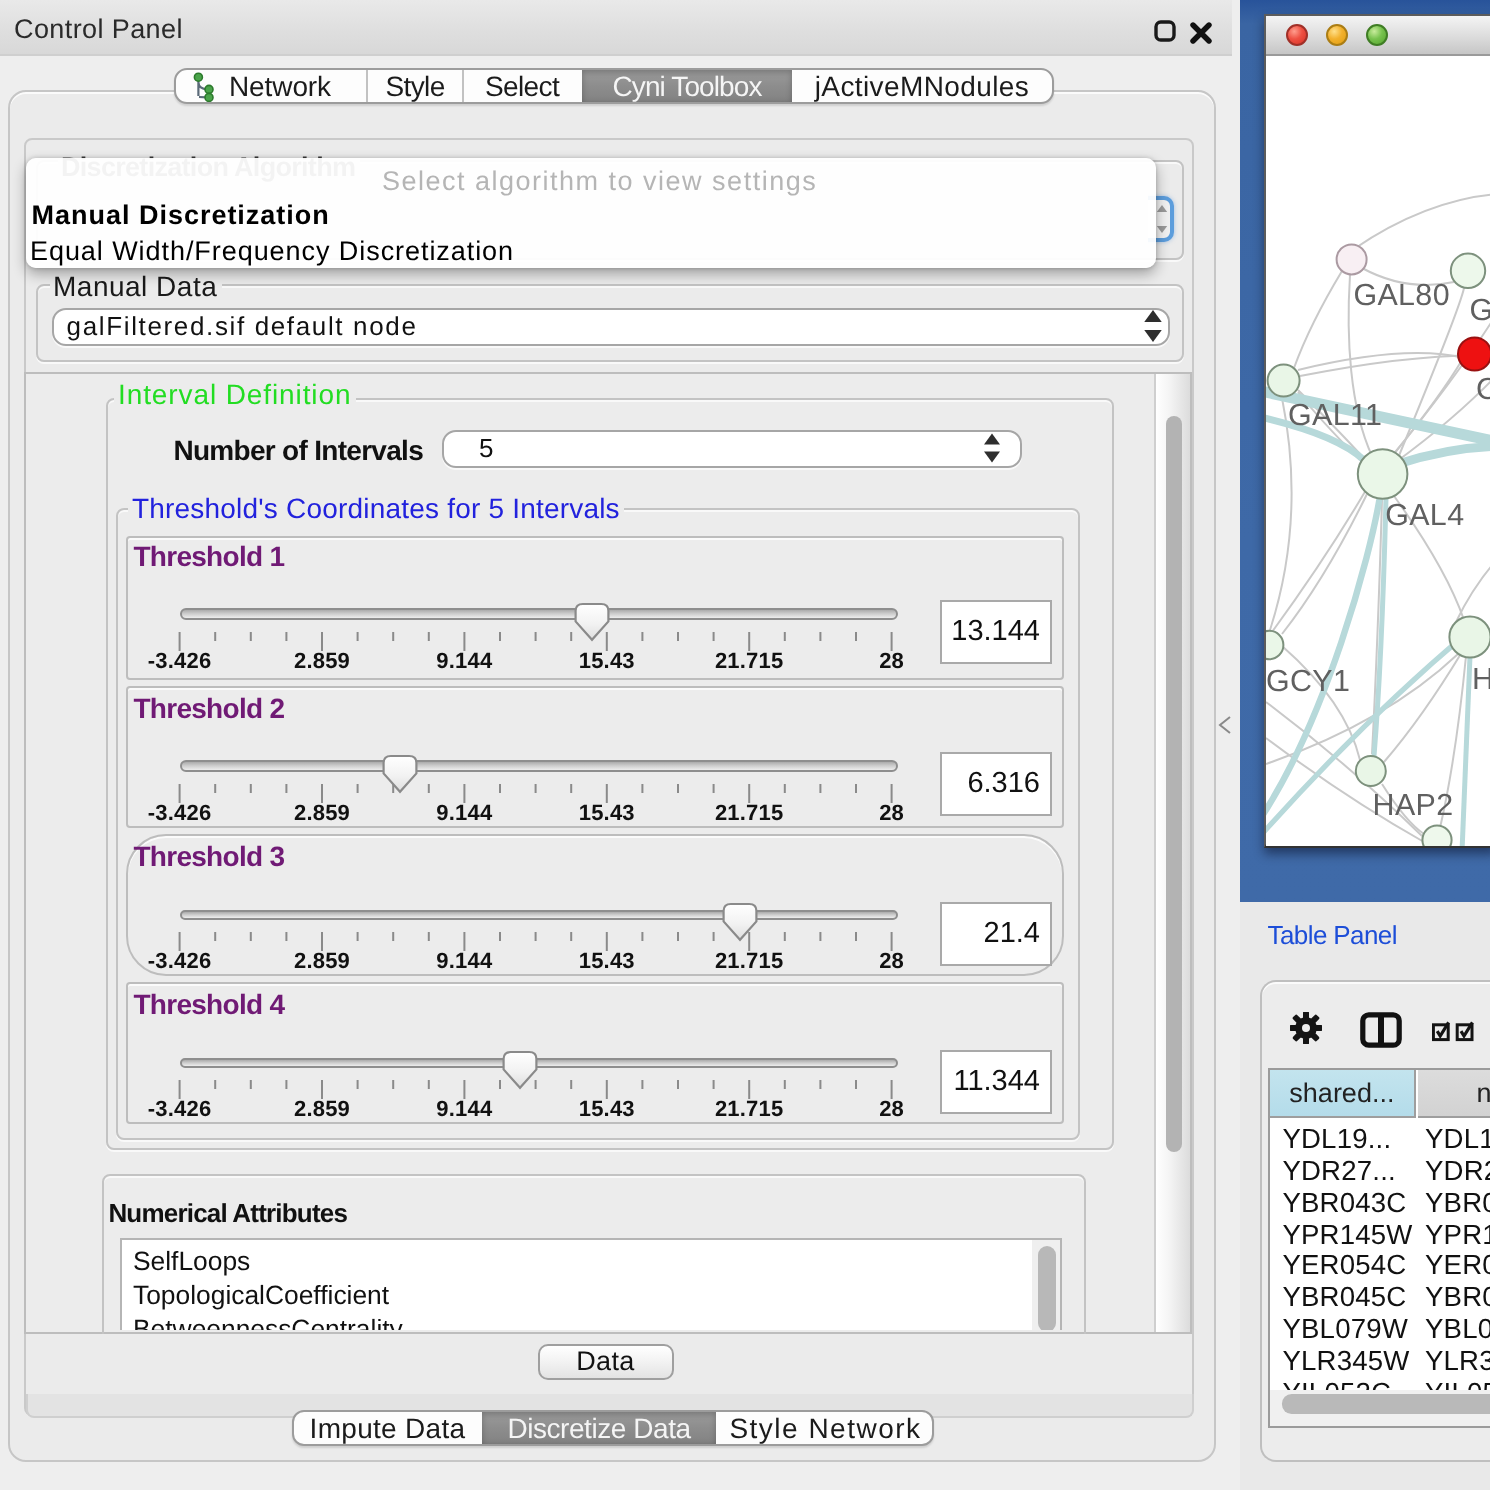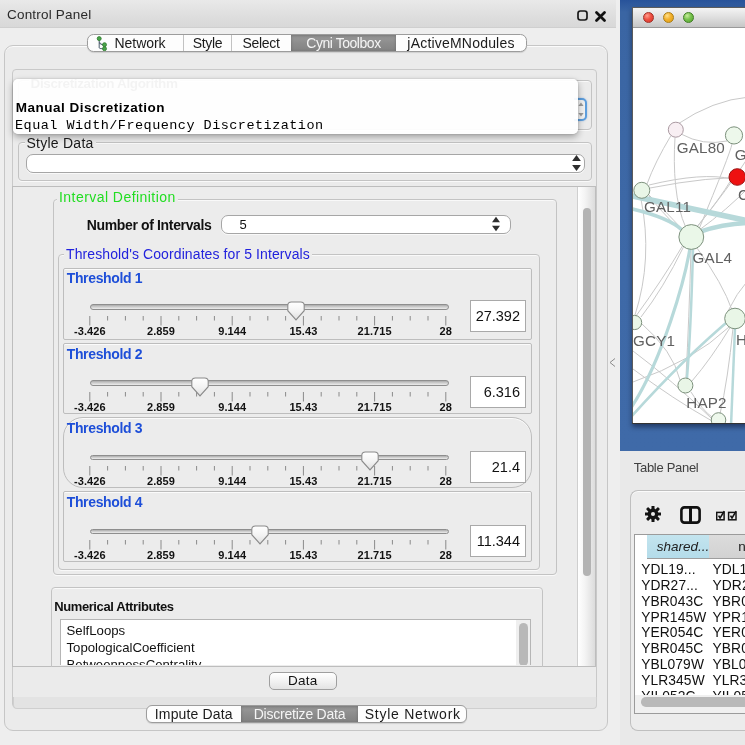--- a/index.html
+++ b/index.html
@@ -23,53 +23,53 @@
 .seg { position:absolute; background:#fdfdfd; border:1px solid #9c9c9c; border-radius:6.5px;
   overflow:hidden; box-shadow:0 1px 1px rgba(0,0,0,0.12); }
 .seg .s { position:absolute; top:0; height:100%; font-size:14px; color:#1b1b1b;
   display:flex; align-items:center; justify-content:center; letter-spacing:-0.3px;text-align:center; }
 .seg .sel { background:linear-gradient(180deg,#9b9b9b 0,#8d8d8d 50%,#828282 100%); color:#f5f5f5;
   box-shadow:inset 0 1px 3px rgba(0,0,0,0.25); }
 .seg .dv { position:absolute; top:0; width:1px; height:100%; background:#c2c2c2; }
 
 .tbox { position:absolute; left:63px; width:469px; background:#ececec;
   border:1px solid #bdbdbd; border-radius:2px; box-shadow:inset 0 1px 0 rgba(255,255,255,.8);}
-.tlab { position:absolute; left:2.7px; top:1.7px; font-weight:bold; font-size:14px; color:#1d4ed8; letter-spacing:-0.35px;}
+.tlab { position:absolute; left:2.7px; top:1.7px; font-weight:bold; font-size:14px; color:#701a75; letter-spacing:-0.35px;}
 .track { position:absolute; left:25.5px; width:359.5px; height:5.5px; border-radius:3px;
   border:1px solid #8e8e8e; background:linear-gradient(180deg,#ababab 0,#cccccc 45%,#ededed 100%); }
 .ticks { position:absolute; left:0px; }
 .ticks line { stroke:#8a8a8a; stroke-width:1; }
 .tickl { position:absolute; width:60px; text-align:center; font-size:11px; font-weight:bold; color:#111; letter-spacing:0.1px; }
 .thumb { position:absolute; }
 .vfield { position:absolute; left:406px; width:56px; height:32px; background:#fff;
   border:1px solid #a9a9a9; font-size:14.5px; color:#111; text-align:right;
   line-height:30px; padding-right:5px; }
 
 #popup { position:absolute; left:13px; top:78.5px; width:564.5px; height:55.7px;
   background:rgba(255,255,255,0.94); border-radius:5px;
   box-shadow:0 3px 7px rgba(0,0,0,0.32), 0 0 2px rgba(0,0,0,0.18); }
 #popup .r1 { position:absolute; left:178px; top:4.9px; color:#b5b5b5;
   font-size:13.5px; letter-spacing:0.75px; }
 #popup .r2 { position:absolute; left:2.8px; top:21.9px; font-weight:bold; font-size:13.5px;
   color:#000; letter-spacing:0.49px; }
-#popup .r3 { position:absolute; left:2px; top:39.2px; font-size:13.5px; color:#000; letter-spacing:0.47px;font-family:Liberation Mono, monospace; }
+#popup .r3 { position:absolute; left:2px; top:39.2px; font-size:13.5px; color:#000; letter-spacing:0.47px; }
 
 #right { position:absolute; left:620px; top:0; width:125px; height:745px; }
 #desk { position:absolute; left:0; top:0; width:125px; height:451px;
   background:linear-gradient(180deg,#28539a 0,#3a65a3 12px,#3e69a7 60%,#3f6aa8 100%); }
 #netwin { position:absolute; left:11.5px; top:6.5px; width:116px; height:417px;
   border:1px solid #5c5c5c; border-bottom:2px solid #333; background:#fff;
   box-shadow:0 3px 5px rgba(0,0,20,0.45); }
 #nettb { position:absolute; left:0; top:0; width:100%; height:20px;
   background:linear-gradient(180deg,#f4f4f4 0,#dcdcdc 55%,#c6c6c6 100%);
   border-bottom:1px solid #9a9a9a; }
 .tl { position:absolute; top:4.5px; width:11px; height:11px; border-radius:50%; }
 #netcanvas { position:absolute; left:0; top:21px; width:114px; height:394px; background:#fff; overflow:hidden; }
 #tpanel { position:absolute; left:0; top:451px; width:125px; height:294px; background:#e9e9e9; }
-#tpanel .title { position:absolute; left:13.8px; top:9px; font-size:13px; color:#404040; letter-spacing:-0.3px;}
+#tpanel .title { position:absolute; left:13.8px; top:9px; font-size:13px; color:#1d4ed8; letter-spacing:-0.3px;}
 #tpwin { position:absolute; left:9.5px; top:39px; width:116px; height:241px;
   background:#ececec; border:1px solid #bfbfbf; border-radius:8px 0 0 8px; border-right:none;
   box-shadow:inset 0 1px 0 rgba(255,255,255,.8); }
 #ttable { position:absolute; left:3.2px; top:43px; width:113px; height:180px; background:#fff;
   border:1px solid #9b9b9b; border-right:none; overflow:hidden; }
 .hc { position:absolute; top:0; height:24.3px; border-right:1px solid #9e9e9e; font-size:13.5px;
   color:#222; text-align:center; line-height:24.3px; }
 .trow { position:absolute; font-size:13.8px; color:#111; letter-spacing:0.1px; white-space:nowrap; }
 #hscroll { position:absolute; left:6.5px; top:162.3px; width:120px; height:9.6px;
   background:#b9b9b9; border-radius:4.8px; }
@@ -95,22 +95,23 @@
 
   <div class="abs" style="left:574px;top:95px;width:16px;height:29px;overflow:hidden;">
     <div class="abs" style="left:-12px;top:2.5px;width:25px;height:23.5px;border:2px solid #5c9ddc;border-radius:5px;background:#f1f1f1;box-shadow:0 0 2px rgba(90,150,220,0.5);"></div>
     <svg class="abs" style="left:4px;top:7px;" width="6" height="15" viewBox="0 0 6 15">
         <path d="M3,0.5 L5.6,4 L0.4,4 Z" fill="#9a9a9a"></path>
         <path d="M3,14.5 L5.6,11 L0.4,11 Z" fill="#9a9a9a"></path>
       </svg>
   </div>
 
   <div class="group" style="left:17.5px;top:141.5px;width:574.5px;height:39.5px;"></div>
-  <div class="abs" style="left:24.5px;top:134.9px;font-size:14px;color:#1a1a1a;background:#ebebeb;padding:0 2px;letter-spacing:0.25px;">Style Data</div>
+  <div class="abs" style="left:24.5px;top:134.9px;font-size:14px;color:#1a1a1a;background:#ebebeb;padding:0 2px;letter-spacing:0.25px;">Manual Data</div>
   <div class="combo" style="left:26px;top:153.8px;width:558.5px;height:19.4px;border-radius:7px;">
+    <div class="ct">galFiltered.sif default node</div>
     <svg class="spin" style="width:11px;height:17.5px;right:1.5px;" width="11" height="18" viewBox="0 0 11 18">
         <path d="M5.5,0.8 L10,7 L1,7 Z" fill="#2e2e2e"></path>
         <path d="M5.5,17.2 L10,11 L1,11 Z" fill="#2e2e2e"></path>
       </svg>
   </div>
 
   <div class="abs" style="left:12px;top:186px;width:583.5px;height:480.5px;border:1px solid #bdbdbd;background:#ececec;"></div>
 
   <div class="abs" style="left:577px;top:187px;width:18px;height:478.5px;background:linear-gradient(90deg,#ffffff 0,#f4f4f4 40%,#dcdcdc 100%);border-left:1px solid #cfcfcf;"></div>
   <div class="abs" style="left:582.5px;top:207.5px;width:8.5px;height:368px;background:#b3b3b3;border-radius:4.5px;"></div>
@@ -164,21 +165,21 @@
 <svg class="thumb" style="left:222.5px;top:32.4px;" width="18" height="20" viewBox="0 0 18 20">
 <defs>
           <linearGradient id="thg267" x1="0" y1="0" x2="0" y2="1">
             <stop offset="0" stop-color="#ffffff"></stop>
             <stop offset="0.55" stop-color="#f2f2f2"></stop>
             <stop offset="1" stop-color="#dedede"></stop>
           </linearGradient>
         </defs>
 <path d="M0.8,4.4 Q0.8,1 4.4,1 L13.6,1 Q17.2,1 17.2,4.4 L17.2,9.7 L9,18.9 L0.8,9.7 Z" fill="url(#thg267)" stroke="#8a8a8a" stroke-width="1.1"></path>
       </svg>
-<div class="vfield" style="top:31.6px;">27.392</div>
+<div class="vfield" style="top:31.6px;">13.144</div>
 </div>
 <div class="tbox" style="top:343.1px;height:70.8px;">
 <div class="tlab">Threshold 2</div>
 <div class="track" style="top:36.299999999999955px;"></div>
 <svg class="ticks" style="top:47.5px;" width="460" height="11" viewBox="0 0 460 11">
         <line x1="25.8" y1="0" x2="25.8" y2="9.5"></line>
         <line x1="43.6" y1="0" x2="43.6" y2="4.5"></line>
         <line x1="61.4" y1="0" x2="61.4" y2="4.5"></line>
         <line x1="79.2" y1="0" x2="79.2" y2="4.5"></line>
         <line x1="97.0" y1="0" x2="97.0" y2="9.5"></line>
@@ -337,20 +338,21 @@
     <circle cx="9.5" cy="12.7" r="2" fill="#4aa44a" stroke="#2c7a2c" stroke-width="0.8"></circle>
   </svg>
 
   <div class="seg" style="left:145.5px;top:705px;width:321px;height:17.8px;border-radius:6px;">
     <div class="s" style="left:0;width:94.5px;letter-spacing:0.15px;">Impute Data</div>
     <div class="s sel" style="left:94.5px;width:117px;letter-spacing:-0.22px;">Discretize Data</div>
     <div class="s" style="left:211.5px;width:109.5px;letter-spacing:0.75px;">Style Network</div>
   </div>
 
   <div id="popup">
+    <div class="r1">Select algorithm to view settings</div>
     <div class="r2">Manual Discretization</div>
     <div class="r3">Equal Width/Frequency Discretization</div>
   </div>
   <svg class="abs" style="left:609px;top:358px;" width="7" height="9" viewBox="0 0 7 9">
       <path d="M6,0.5 L1,4.5 L6,8.5" fill="none" stroke="#8a8a8a" stroke-width="1"></path>
     </svg>
 </div>
 
 <div id="right">
   <div id="desk"></div>
@@ -443,21 +445,21 @@
         <rect x="1.4" y="1.4" width="18.2" height="15.2" rx="3" fill="none" stroke="#111" stroke-width="2.6"></rect>
         <line x1="10.5" y1="2" x2="10.5" y2="16" stroke="#111" stroke-width="3"></line>
       </svg>
       <svg style="position:absolute;left:85px;top:18.5px;" width="24" height="11" viewBox="0 0 24 11">
           <rect x="0.7" y="2.4" width="7.4" height="7.4" fill="none" stroke="#141414" stroke-width="1.5"></rect>
           <path d="M2.6,5.6 L4.1,8 L8.3,1.2" fill="none" stroke="#141414" stroke-width="1.6"></path>
           <rect x="12.6" y="2.4" width="7.4" height="7.4" fill="none" stroke="#141414" stroke-width="1.5"></rect>
           <path d="M14.5,5.6 L16,8 L20.2,1.2" fill="none" stroke="#141414" stroke-width="1.6"></path>
         </svg>
       <div id="ttable">
-        <div class="hc" style="left:12px;width:73.5px;padding-left:0;background:linear-gradient(180deg,#c3e4ee 0,#b4dcea 100%);border-bottom:1px solid #9e9e9e;font-style:italic;">shared...</div>
+        <div class="hc" style="left:0;width:73.5px;padding-left:0;background:linear-gradient(180deg,#c3e4ee 0,#b4dcea 100%);border-bottom:1px solid #9e9e9e;">shared...</div>
         <div class="hc" style="left:74.5px;width:120px;background:linear-gradient(180deg,#dcdcdc 0,#d2d2d2 100%);border-bottom:1px solid #9e9e9e;text-align:left;padding-left:29px;">na...</div>
         <div class="abs" style="left:0;top:24.6px;width:113px;height:136.6px;overflow:hidden;">
           <div class="trow" style="left:6.5px;top:2.5px;">YDL19...</div>
 <div class="trow" style="left:77.8px;top:2.5px;">YDL194W</div>
 <div class="trow" style="left:6.5px;top:18.4px;">YDR27...</div>
 <div class="trow" style="left:77.8px;top:18.4px;">YDR277C</div>
 <div class="trow" style="left:6.5px;top:34.2px;">YBR043C</div>
 <div class="trow" style="left:77.8px;top:34.2px;">YBR043C</div>
 <div class="trow" style="left:6.5px;top:50.0px;">YPR145W</div>
 <div class="trow" style="left:77.8px;top:50.0px;">YPR145W</div>

